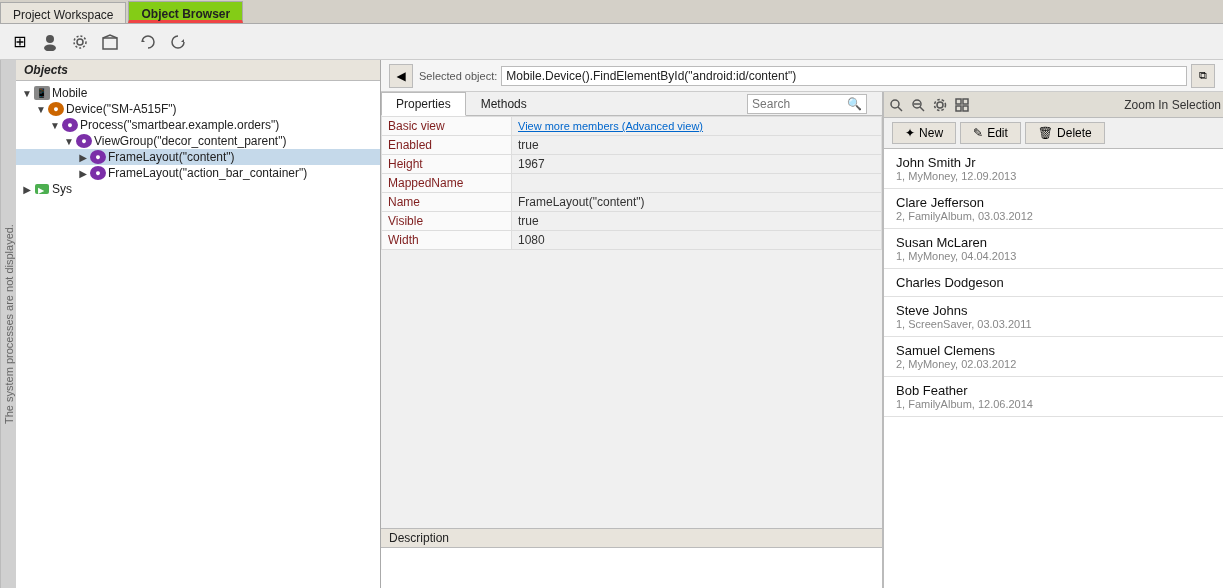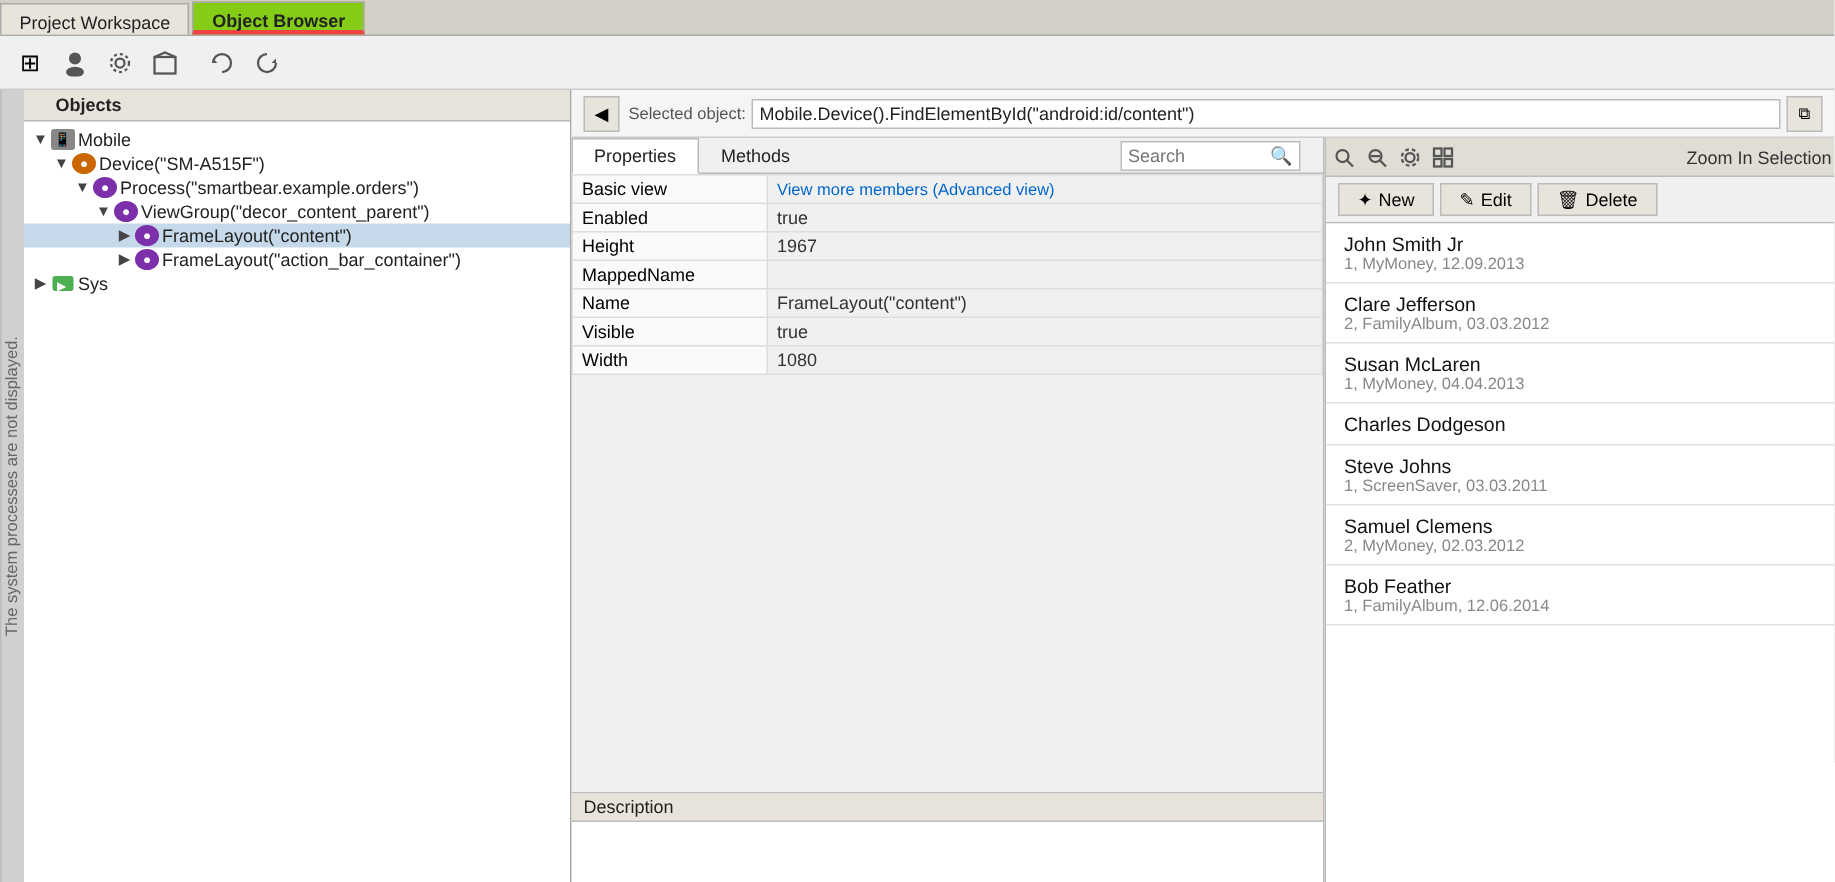--- a/index.html
+++ b/index.html
@@ -13,21 +13,21 @@
     
     .toolbar { display: flex; align-items: center; background: #f0f0f0; padding: 4px 6px; border-bottom: 1px solid #ccc; height: 36px; gap: 2px; }
     .toolbar-btn { width: 28px; height: 28px; background: transparent; border: 1px solid transparent; cursor: pointer; display: flex; align-items: center; justify-content: center; font-size: 16px; }
     .toolbar-separator { width: 6px; }
 
     
     .main-layout { display: flex; height: calc(588px - 60px); }
 
     
     .sidebar-panel { width: 365px; border-right: 1px solid #aaa; background: #fff; display: flex; flex-direction: column; overflow: hidden; }
-    .sidebar-header { background: #e8e4dc; padding: 3px 21px; font-weight: bold; font-size: 12px; border-bottom: 1px solid #bbb; }
+    .sidebar-header { background: #e8e4dc; padding: 3px 8px; font-weight: bold; font-size: 12px; border-bottom: 1px solid #bbb; font-style: italic; }
     .sidebar-tree { overflow-y: auto; flex: 1; padding: 4px 0; }
     .tree-node { display: flex; align-items: center; padding: 1px 0; cursor: pointer; white-space: nowrap; }
     .tree-node.selected { background: #c5d9ea; }
     .tree-indent { display: inline-block; }
     .tree-expander { display: inline-block; width: 14px; text-align: center; font-size: 10px; cursor: pointer; color: #444; }
     .tree-icon { display: inline-block; width: 16px; height: 14px; margin-right: 2px; border-radius: 50%; font-size: 9px; text-align: center; line-height: 14px; font-weight: bold; }
     .icon-mobile { background: #888; color: #fff; border-radius: 2px; }
     .icon-device { background: #cc6600; color: #fff; }
     .icon-process { background: #9b59b6; color: #fff; }
     .icon-view { background: #9b59b6; color: #fff; }
@@ -58,25 +58,25 @@
     .prop-tabs { display: flex; border-bottom: 1px solid #bbb; background: #f0f0f0; }
     .prop-tab { padding: 4px 14px; cursor: pointer; font-size: 12px; border: 1px solid transparent; border-bottom: none; }
     .prop-tab.active { background: #fff; border-color: #bbb; border-bottom: 1px solid #fff; margin-bottom: -1px; }
     .prop-tab-right { margin-left: auto; display: flex; align-items: center; }
     .search-box { border: 1px solid #bbb; padding: 2px 24px 2px 4px; font-size: 12px; width: 120px; }
     .search-icon { position: relative; right: 20px; color: #888; font-size: 12px; }
 
     
     .props-table { flex: 1; overflow-y: auto; border-collapse: collapse; width: 100%; }
     .props-table td { border: 1px solid #ddd; padding: 2px 6px; vertical-align: middle; }
-    .props-table .col-name { width: 130px; color: #000000; background: #fafafa; }
+    .props-table .col-name { width: 130px; color: #7f1d1d; background: #fafafa; }
     .props-table .col-val { color: #333; }
     .basic-view-row td { background: #f0f0f0; }
     .basic-view-label { font-weight: normal; }
-    .advanced-link { color: #0066cc; cursor: pointer; font-size: 11px; }
+    .advanced-link { color: #0066cc; cursor: pointer; text-decoration: underline; font-size: 11px; }
     .ellipsis-btn { float: right; font-size: 10px; color: #888; }
 
     
     .desc-panel { background: #fff; border-top: 1px solid #bbb; height: 60px; }
     .desc-header { background: #e8e4dc; padding: 2px 8px; border-bottom: 1px solid #bbb; font-size: 12px; }
     .desc-content { padding: 4px 8px; color: #555; font-size: 11px; height: 55px; overflow-y: auto; }
 
     
     .list-sidebar { width: 340px; background: #f5f5f5; display: flex; flex-direction: column; border-left: 1px solid #bbb; }
     .list-toolbar-icon { width: 20px; height: 20px; display: flex; align-items: center; justify-content: center; cursor: pointer; font-size: 13px; color: #555; }

